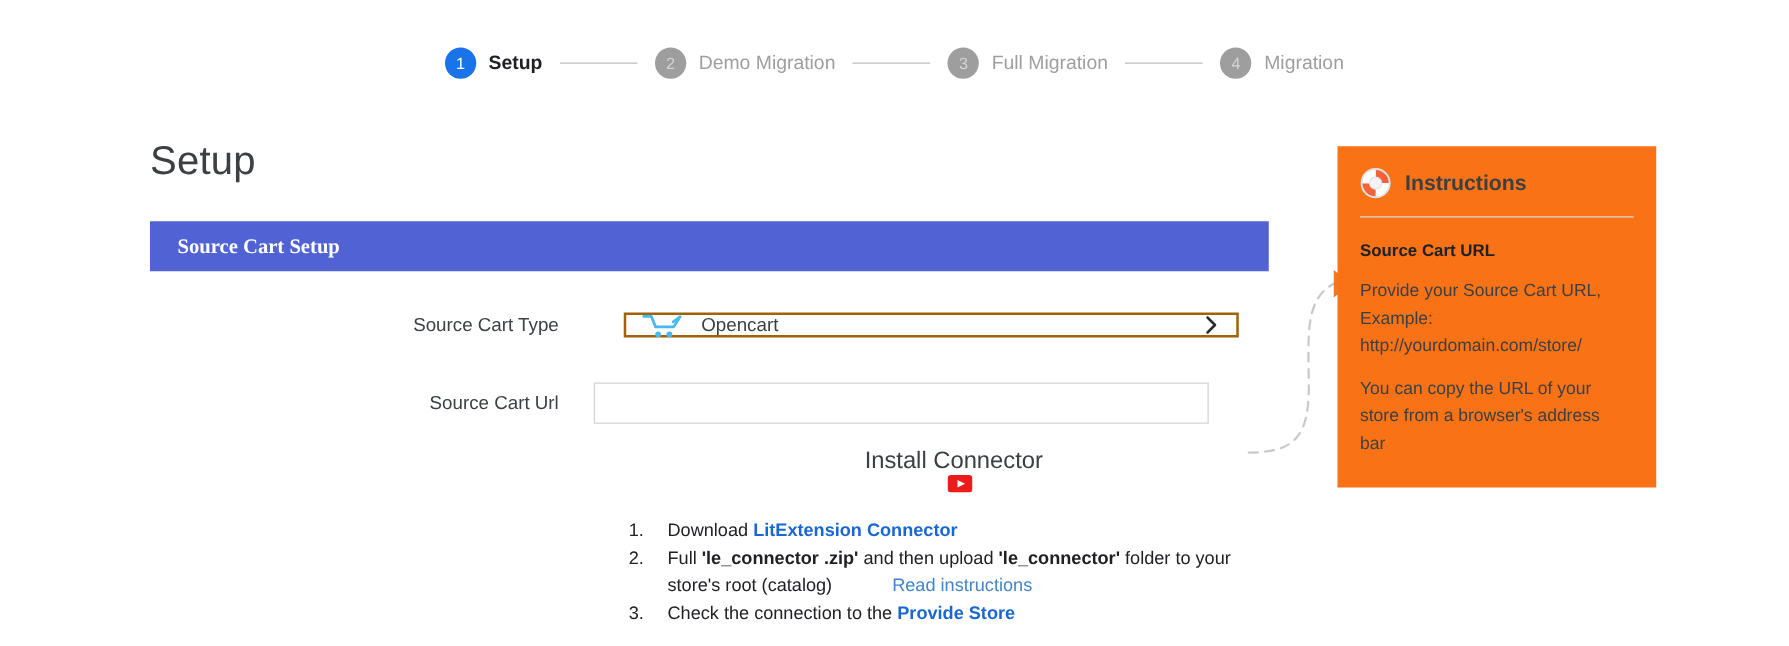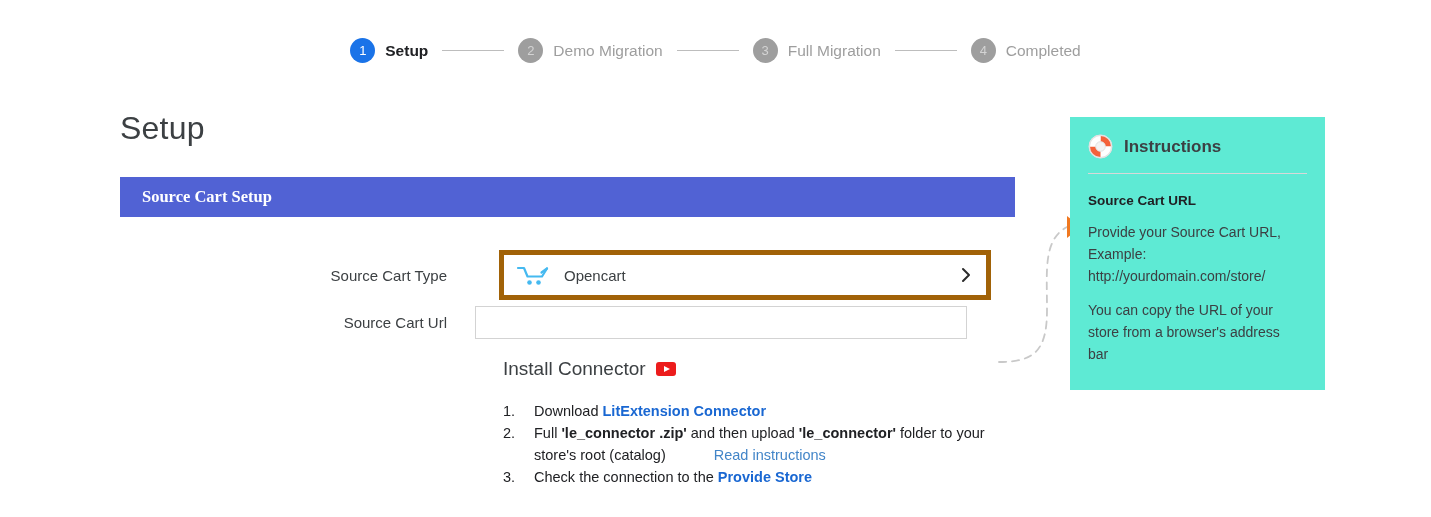--- a/index.html
+++ b/index.html
@@ -80,22 +80,22 @@
   .row-type { top: 250px; gap: 24px; }
   .row-url  { top: 306px; }
   .form-label {
     width: 355px;
     text-align: right;
     padding-right: 28px;
     font-size: 15px;
     color: #3c4043;
   }
   .select-box {
-    width: 492px; height: 50px;
-    border: 5px solid #a16207;
+    width: 492px; height: 20px;
+    border: 2px solid #a16207;
     background: #ffffff;
     display: flex; align-items: center;
     padding: 0 14px 0 12px;
     position: relative;
   }
   .cart-icon { width: 34px; height: 22px; flex: none; margin-right: 14px; }
   .select-value { font-size: 15px; color: #3c4043; flex: 1; }
   .chevron { width: 12px; height: 16px; flex: none; }
   .text-input {
     width: 492px; height: 33px;
@@ -112,41 +112,42 @@
   .connector {
     position: absolute;
     left: 503px; top: 358px;
     width: 520px;
   }
   .connector-title {
     font-size: 19px;
     color: #3c4043;
     display: flex;
     align-items: center;
+    flex-direction: column;
   }
   .yt-icon { margin-left: 10px; width: 20px; height: 14px; flex: none; }
   .steps-list {
     margin: 20px 0 0 0;
     font-size: 14.5px;
     color: #202124;
     line-height: 22px;
   }
   .li { display: flex; align-items: baseline; }
   .li-num { width: 31px; flex: none; }
   .li-body { flex: 1; }
   .b { font-weight: bold; }
   .lnk { color: #1967d2; font-weight: bold; text-decoration: none; cursor: pointer; }
   .lnk-plain { color: #4285c8; text-decoration: none; cursor: pointer; padding-left: 44px; }
 
   
   .instructions {
     position: absolute;
     left: 1070px; top: 117px;
     width: 255px; height: 273px;
-    background: #5eead4;
+    background: #f97316;
   }
   .ins-head {
     display: flex; align-items: center;
     padding: 17px 0 0 18px;
   }
   .buoy { width: 25px; height: 25px; flex: none; }
   .ins-title {
     margin-left: 11px;
     font-size: 17px;
     font-weight: bold;
@@ -194,21 +195,21 @@
         <div class="step-label">Demo Migration</div>
       </div>
       <div class="step-line"></div>
       <div class="step todo">
         <div class="step-circle">3</div>
         <div class="step-label">Full Migration</div>
       </div>
       <div class="step-line"></div>
       <div class="step todo">
         <div class="step-circle">4</div>
-        <div class="step-label">Completed</div>
+        <div class="step-label">Migration</div>
       </div>
     </div>
 
   <div class="page-title">Setup</div>
 
   <div class="card-header">Source Cart Setup</div>
 
   <div class="form-row row-type">
     <div class="form-label">Source Cart Type</div>
     <div class="select-box">

